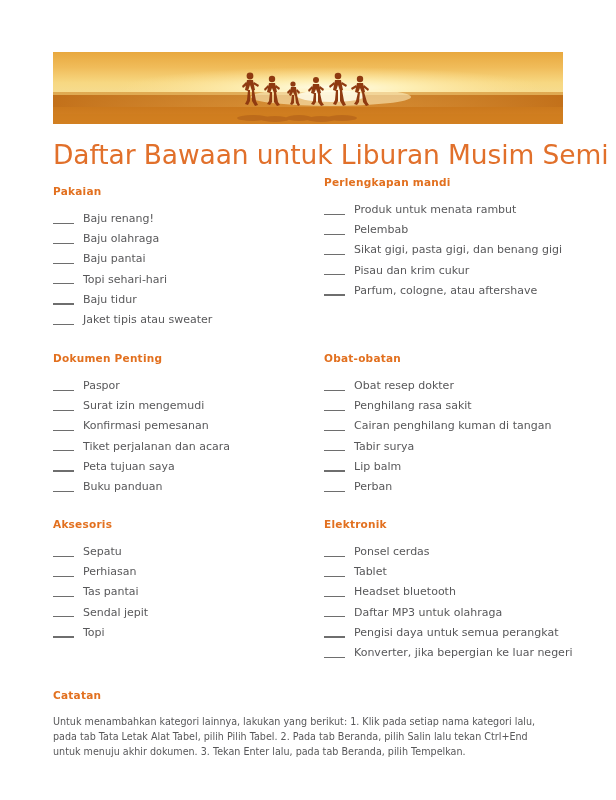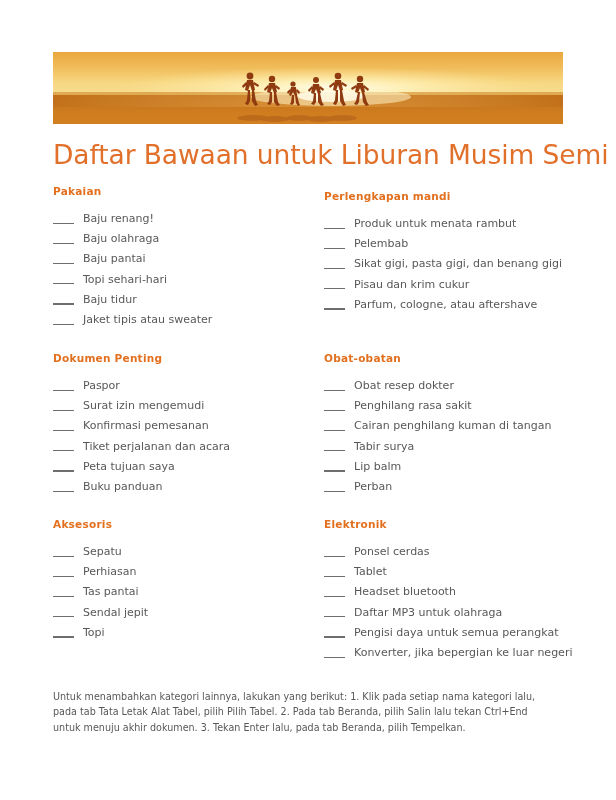--- a/index.html
+++ b/index.html
@@ -235,21 +235,21 @@
           <span class="blank"></span>
           <span class="item-text">Baju tidur</span>
         </li>
       <li>
           <span class="blank"></span>
           <span class="item-text">Jaket tipis atau sweater</span>
         </li>
     </ul>
   </div>
 
-  <div class="col-right" style="top:190px;">
+  <div class="col-right" style="top:176px;">
     <div class="section-head">Perlengkapan mandi</div>
     <ul class="items">
       <li>
           <span class="blank"></span>
           <span class="item-text">Produk untuk menata rambut</span>
         </li>
       <li>
           <span class="blank"></span>
           <span class="item-text">Pelembab</span>
         </li>
@@ -378,16 +378,17 @@
           <span class="item-text">Pengisi daya untuk semua perangkat</span>
         </li>
       <li>
           <span class="blank"></span>
           <span class="item-text">Konverter, jika bepergian ke luar negeri</span>
         </li>
     </ul>
   </div>
 
   <div class="notes">
+    <div class="section-head">Catatan</div>
     <div class="notes-body">Untuk menambahkan kategori lainnya, lakukan yang berikut: 1. Klik pada setiap nama kategori lalu, pada tab Tata Letak Alat Tabel, pilih Pilih Tabel. 2. Pada tab Beranda, pilih Salin lalu tekan Ctrl+End untuk menuju akhir dokumen. 3. Tekan Enter lalu, pada tab Beranda, pilih Tempelkan.</div>
   </div>
 
 </div>
 
 </body></html>

